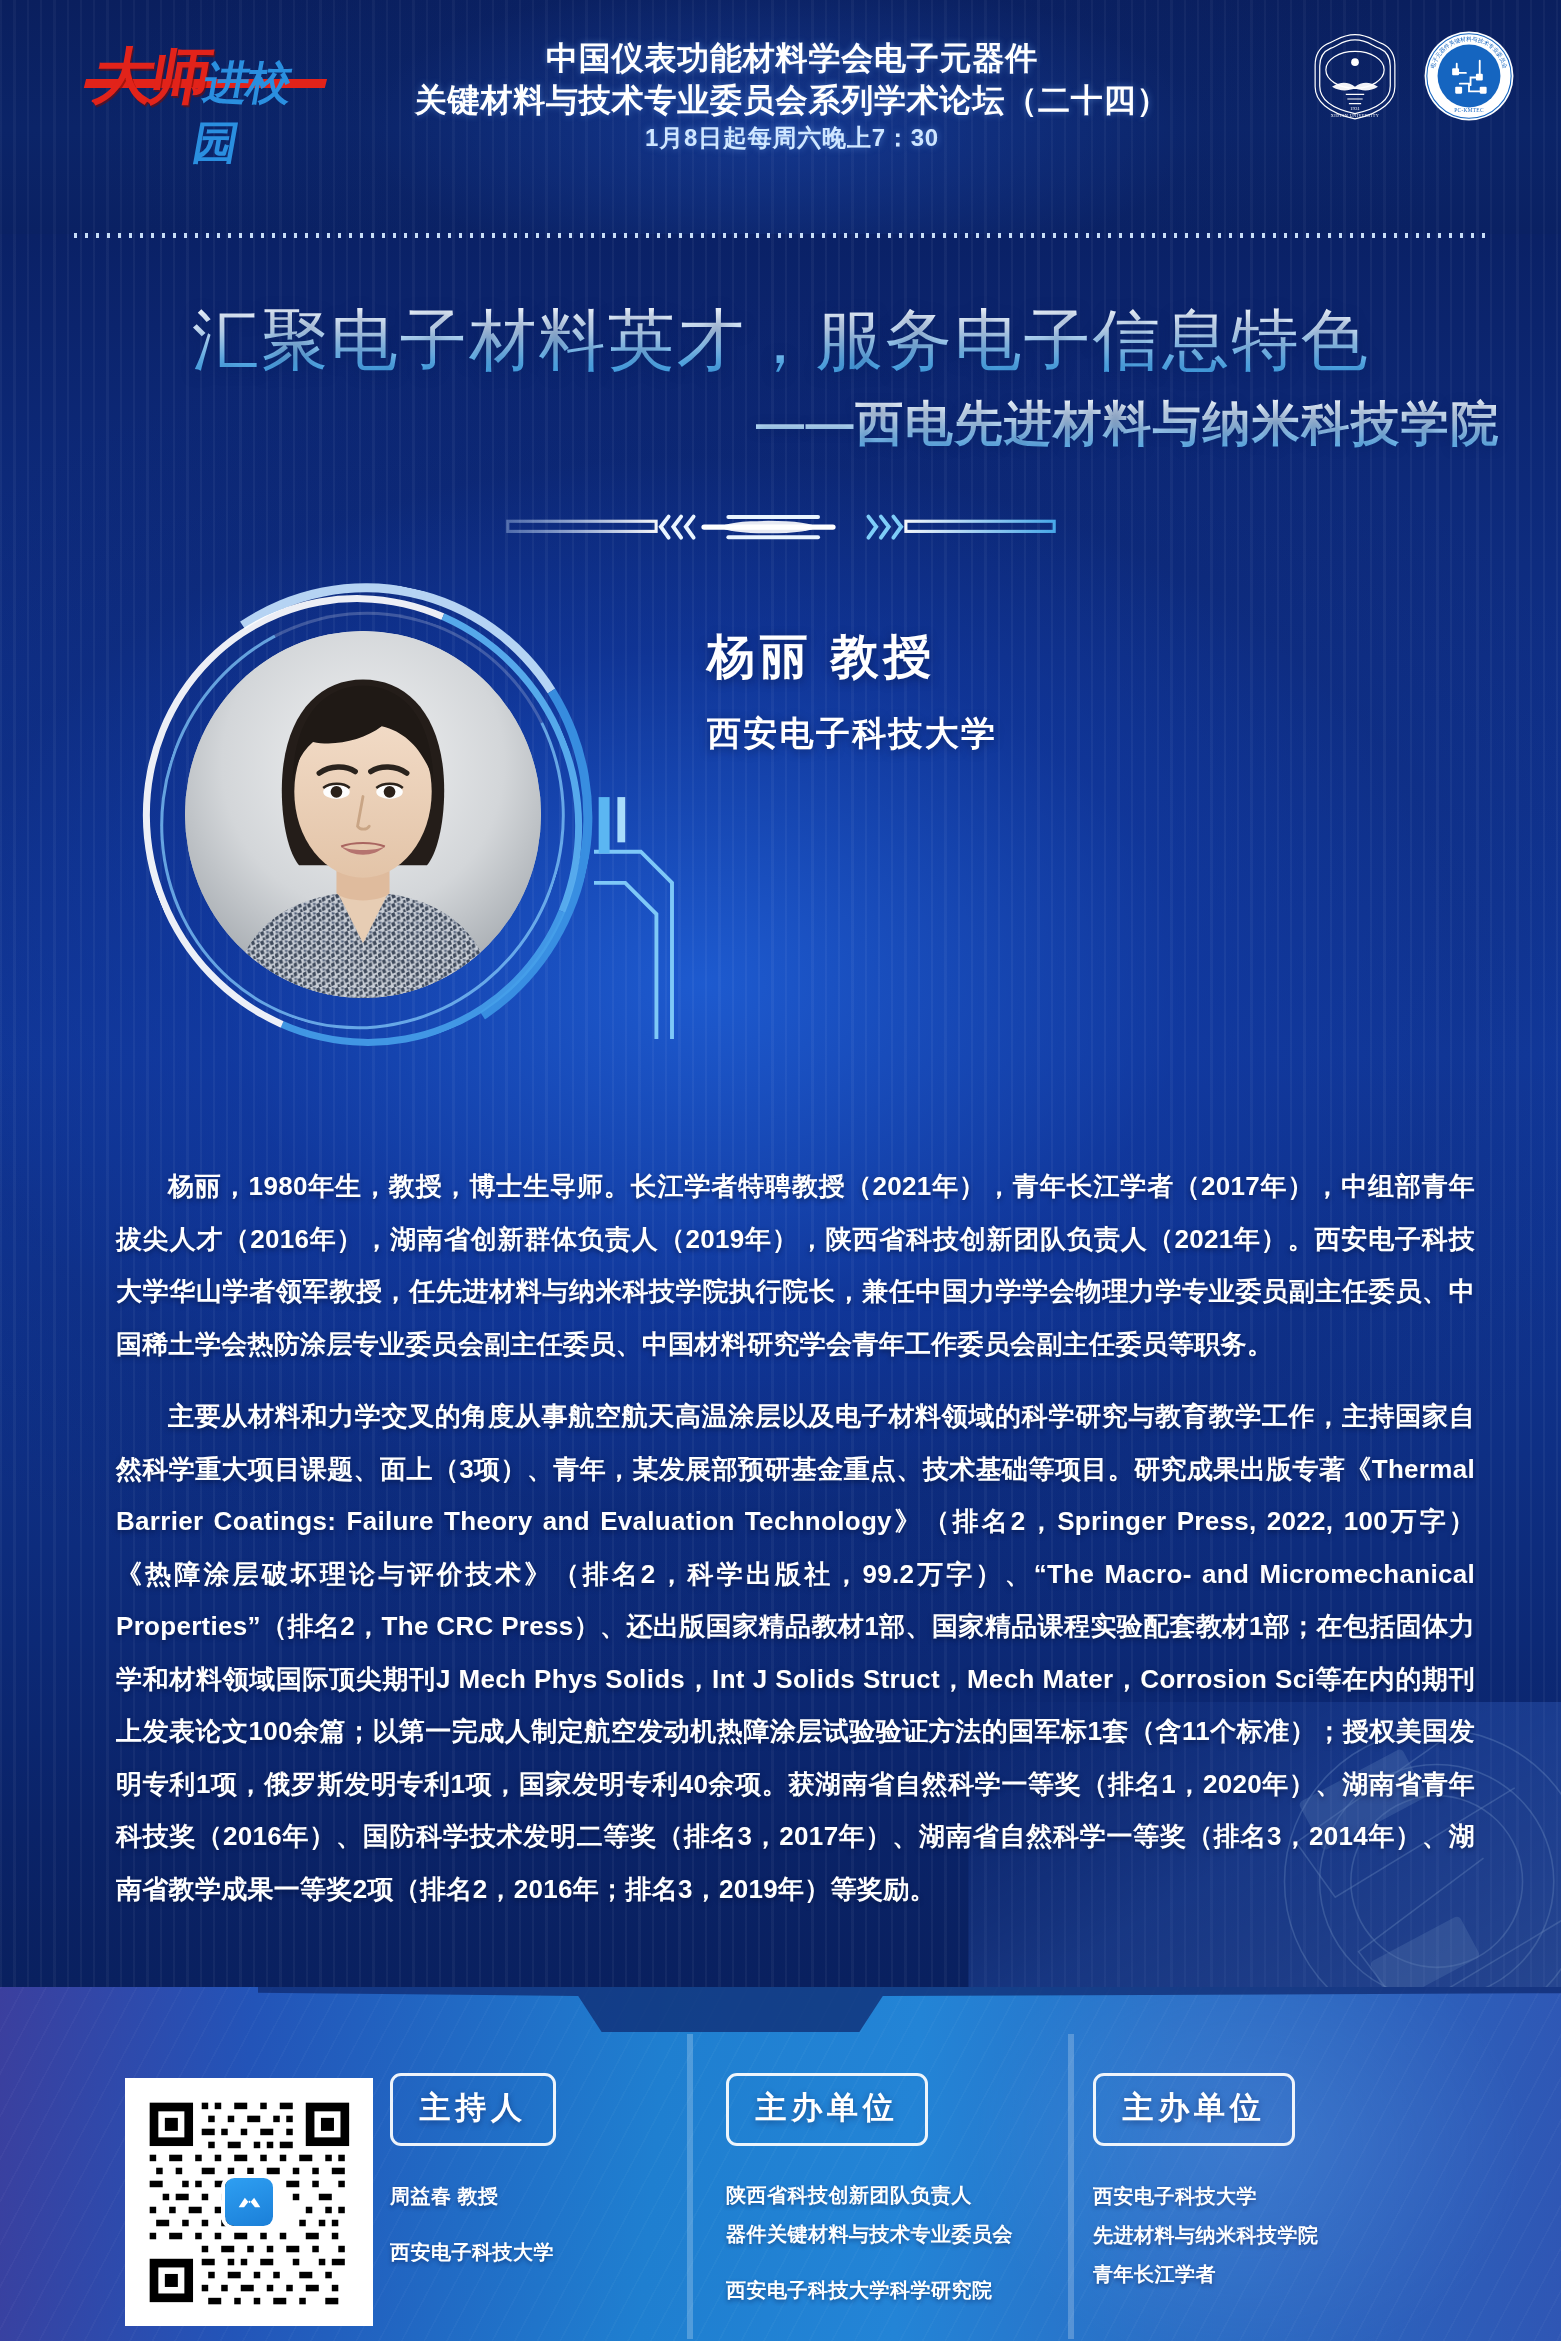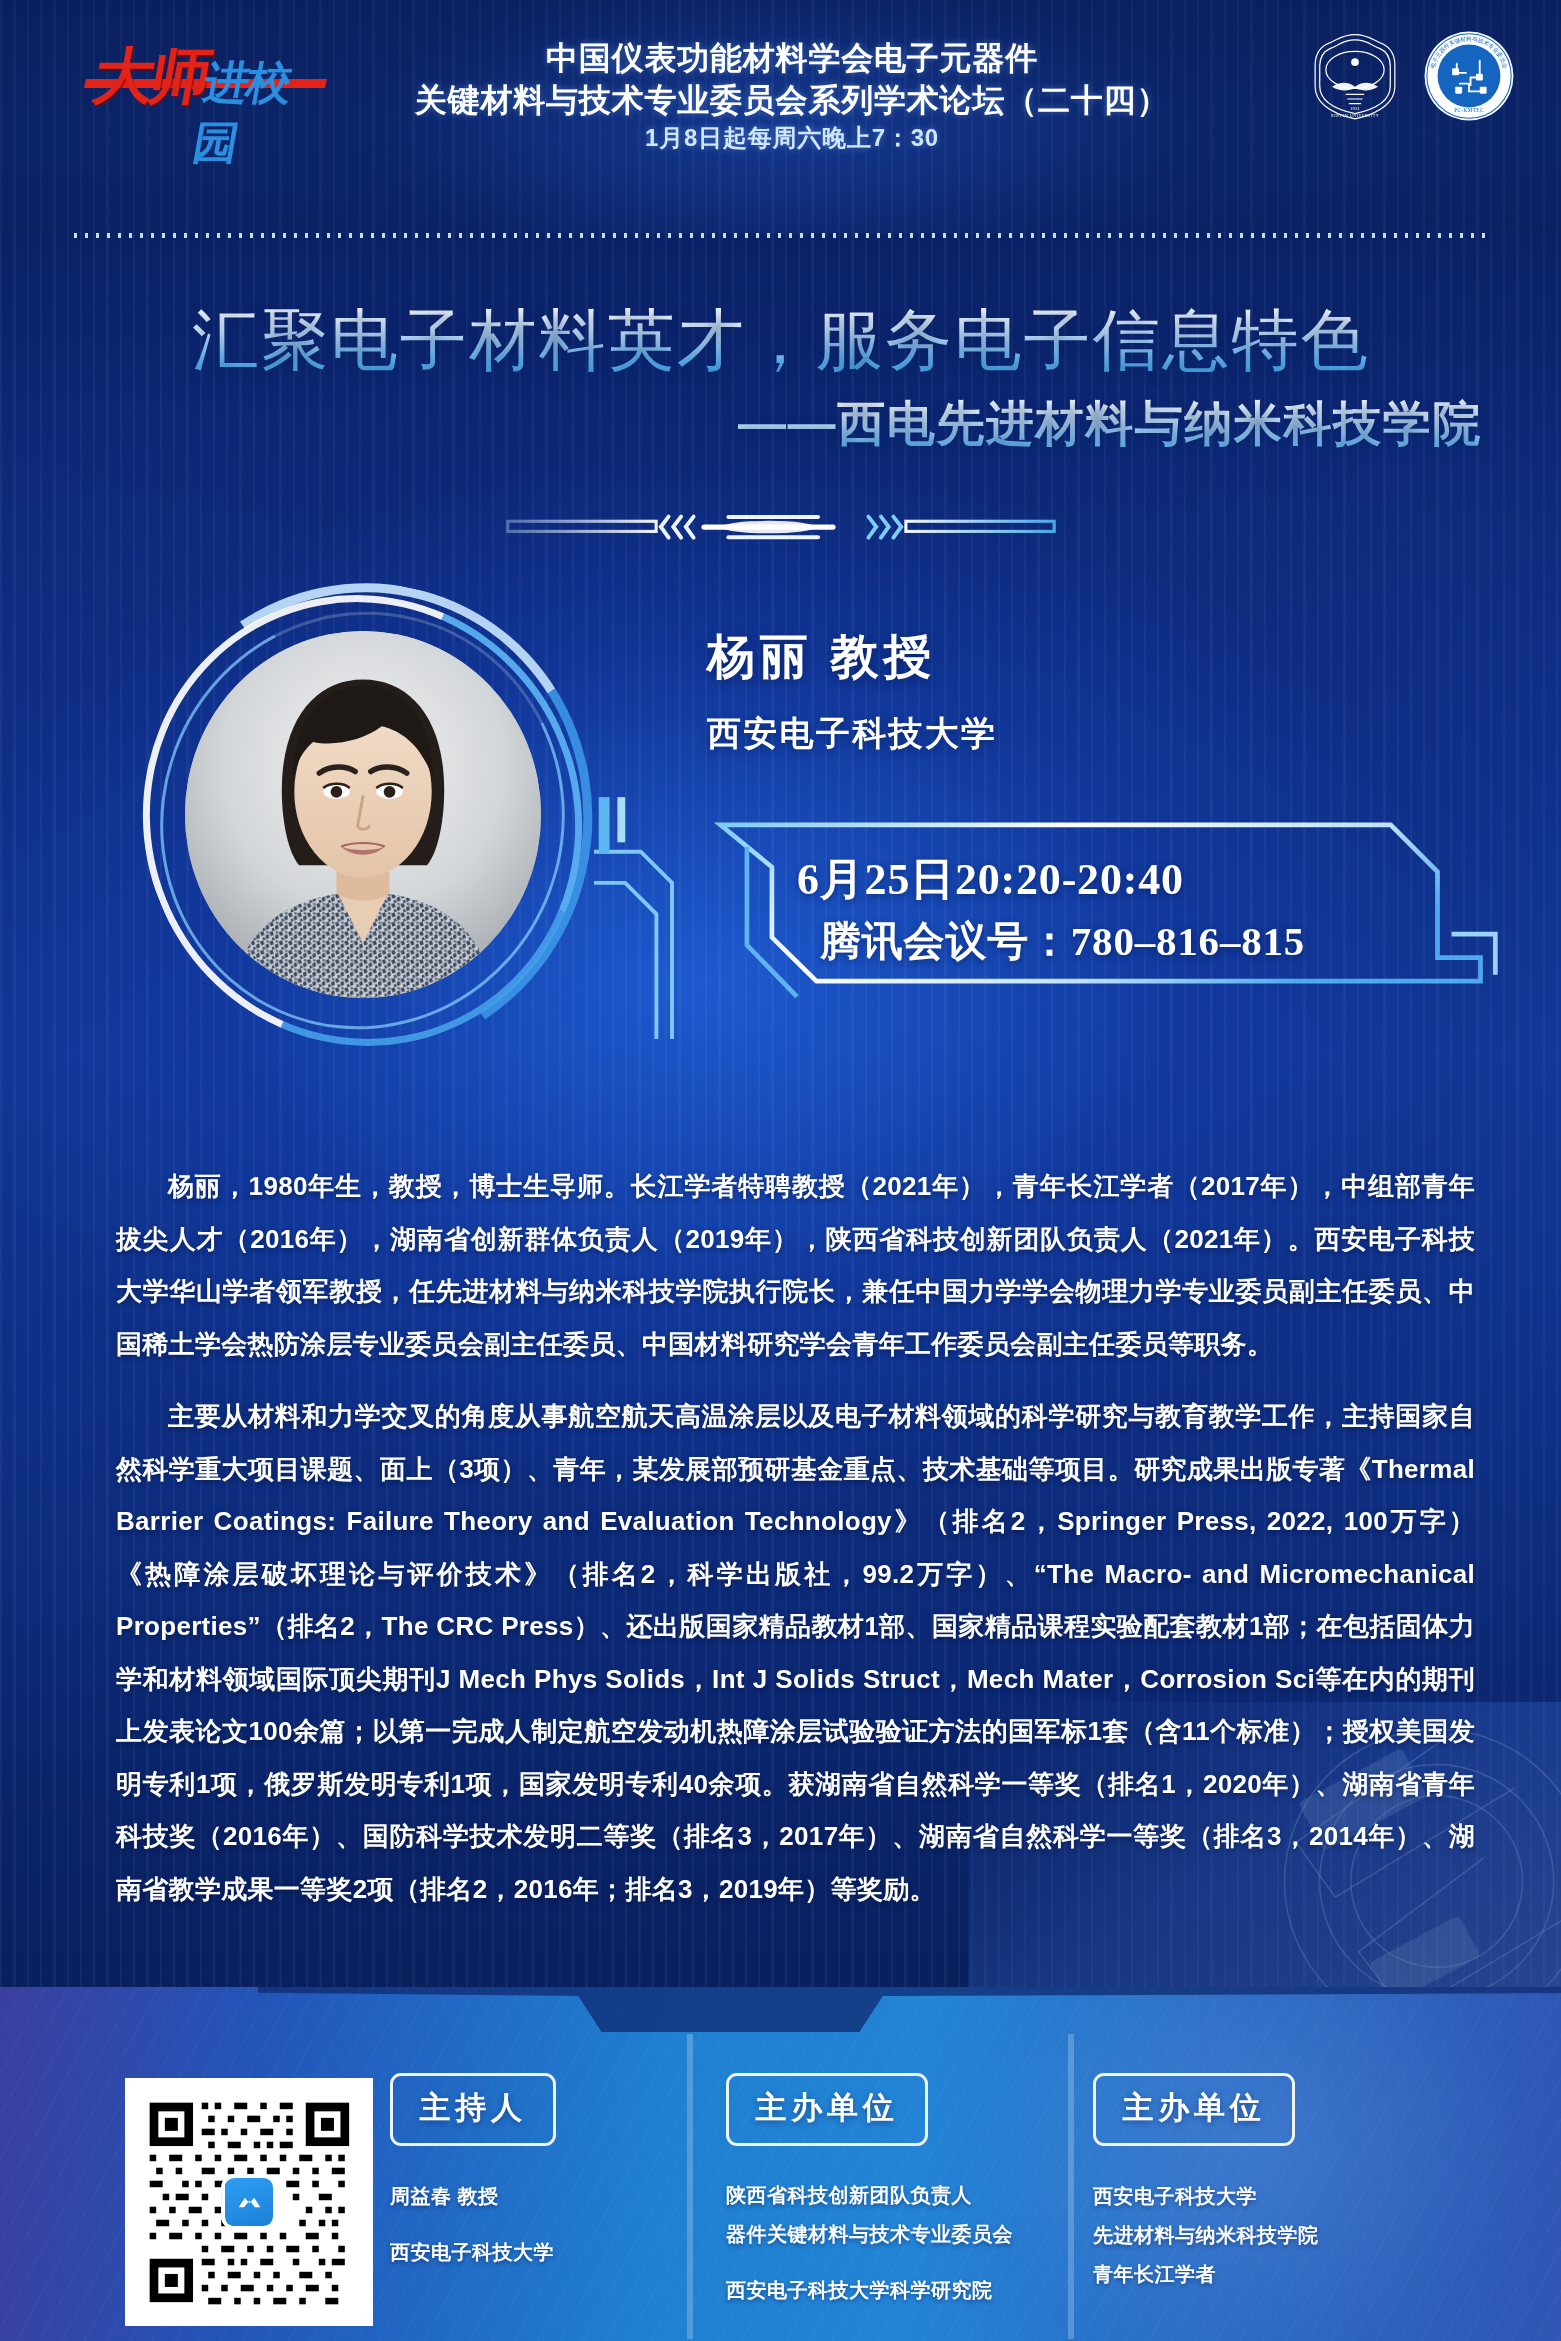--- a/index.html
+++ b/index.html
@@ -82,21 +82,21 @@
   }
   .main-title .mt1 {
     font-size:67px; font-weight:normal; letter-spacing:2.3px;
     background:linear-gradient(180deg,#ffffff 0%,#d9edff 36%,#62b8f2 78%,#3aa0e6 100%);
     -webkit-background-clip:text; background-clip:text; color:transparent;
     text-shadow:0 3.1px 14px rgba(0,30,90,0.5);
     line-height:1.15;
   }
   .main-title .mt2 {
     font-size:48px; font-weight:bold; letter-spacing:1.6px; margin-top:14px;
-    padding-right:80px; text-align:right;
+    padding-right:62px; text-align:right;
     background:linear-gradient(180deg,#ffffff 0%,#dcf0ff 40%,#69bbf3 85%,#3ba3e8 100%);
     -webkit-background-clip:text; background-clip:text; color:transparent;
     text-shadow:0 2.3px 11px rgba(0,30,90,0.45);
   }
   .divider-orn {
     position:absolute; left:500px; top:504px; width:562px; height:47px;
   }
 
   
   .portrait-wrap { position:absolute; left:144px; top:594px; width:437px; height:453px; }
@@ -399,37 +399,20 @@
 
   <svg class="tech-lines" viewBox="0 0 200 310">
     <g fill="none" stroke="#7ec8f7" stroke-width="5">
       <path d="M0 70 L60 70 L100 110 L100 310"></path>
       <path d="M0 110 L40 110 L80 150 L80 310"></path>
     </g>
     <rect x="6" y="0" width="14" height="72" fill="#5bb6f2"></rect>
     <rect x="30" y="0" width="10" height="58" fill="#a9dcfb"></rect>
   </svg>
 
-  <div class="hexbox">
-    <svg viewBox="0 0 1010 230" style="position:absolute;inset:0;width:100%;height:100%">
-      <defs>
-        <linearGradient id="hexg" x1="0" y1="0" x2="1" y2="0.4">
-          <stop offset="0%" stop-color="#7ecbf8"></stop>
-          <stop offset="40%" stop-color="#ffffff"></stop>
-          <stop offset="75%" stop-color="#bfe3fb"></stop>
-          <stop offset="100%" stop-color="#4fa9ee"></stop>
-        </linearGradient>
-      </defs>
-      <path d="M12 6 L870 6 L930 66 L930 176 L985 176 L985 206 L135 206 L78 150 L78 60 Z" fill="none" stroke="url(#hexg)" stroke-width="6"></path>
-      <path d="M46 34 L46 160 L110 226" fill="none" stroke="#5fb4f0" stroke-width="6"></path>
-      <path d="M948 146 L1004 146 L1004 198" fill="none" stroke="#9bd3f8" stroke-width="6"></path>
-    </svg>
-    <div class="line1">6月25日20:20-20:40</div>
-    <div class="line2">腾讯会议号：780–816–815</div>
-  </div>
 
   <div class="bio">
     <p>杨丽，1980年生，教授，博士生导师。长江学者特聘教授（2021年），青年长江学者（2017年），中组部青年拔尖人才（2016年），湖南省创新群体负责人（2019年），陕西省科技创新团队负责人（2021年）。西安电子科技大学华山学者领军教授，任先进材料与纳米科技学院执行院长，兼任中国力学学会物理力学专业委员副主任委员、中国稀土学会热防涂层专业委员会副主任委员、中国材料研究学会青年工作委员会副主任委员等职务。</p>
     <p>主要从材料和力学交叉的角度从事航空航天高温涂层以及电子材料领域的科学研究与教育教学工作，主持国家自然科学重大项目课题、面上（3项）、青年，某发展部预研基金重点、技术基础等项目。研究成果出版专著《Thermal Barrier Coatings: Failure Theory and Evaluation Technology》（排名2，Springer Press, 2022, 100万字）《热障涂层破坏理论与评价技术》（排名2，科学出版社，99.2万字）、“The Macro- and Micromechanical Properties”（排名2，The CRC Press）、还出版国家精品教材1部、国家精品课程实验配套教材1部；在包括固体力学和材料领域国际顶尖期刊J Mech Phys Solids，Int J Solids Struct，Mech Mater，Corrosion Sci等在内的期刊上发表论文100余篇；以第一完成人制定航空发动机热障涂层试验验证方法的国军标1套（含11个标准）；授权美国发明专利1项，俄罗斯发明专利1项，国家发明专利40余项。获湖南省自然科学一等奖（排名1，2020年）、湖南省青年科技奖（2016年）、国防科学技术发明二等奖（排名3，2017年）、湖南省自然科学一等奖（排名3，2014年）、湖南省教学成果一等奖2项（排名2，2016年；排名3，2019年）等奖励。</p>
   </div>
 
   <div class="footer">
     <div class="footer-tex"></div>
 
     <svg class="foot-notch" viewBox="0 0 1790 60" preserveAspectRatio="none">

